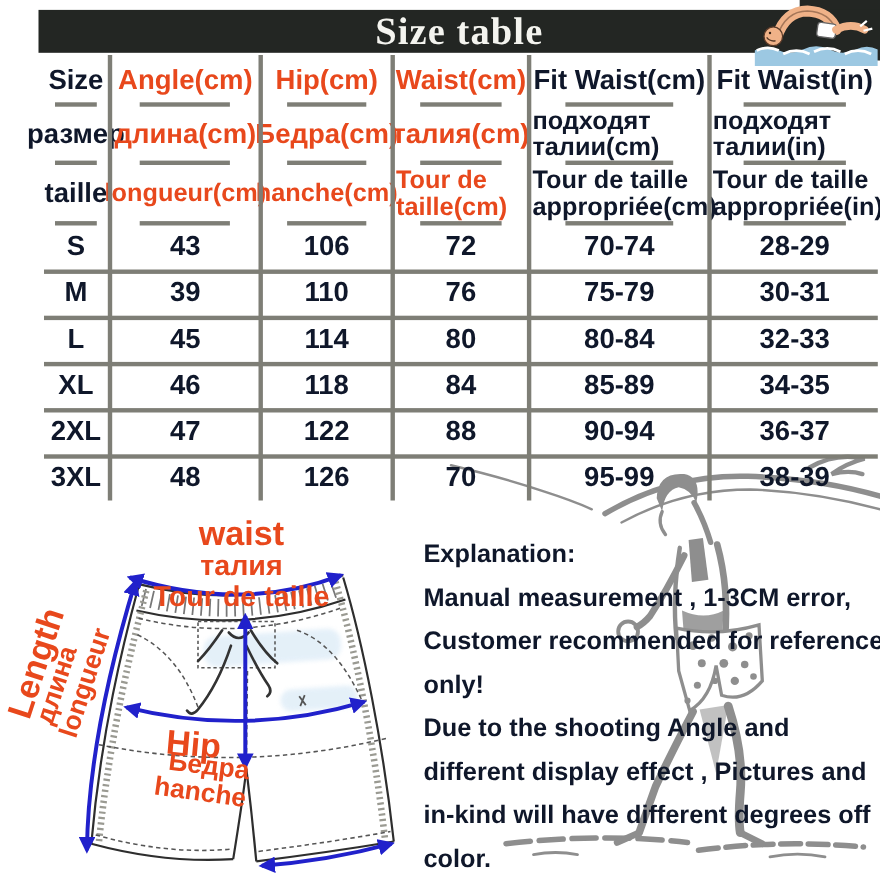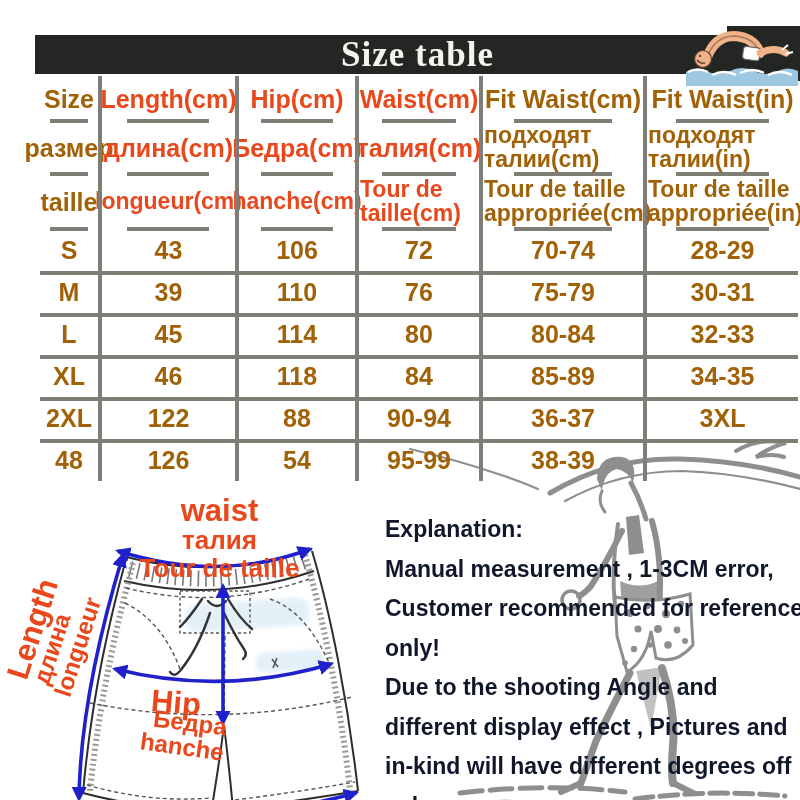--- a/index.html
+++ b/index.html
@@ -1,34 +1,34 @@
 <!DOCTYPE html>
 <html><head>
 <meta charset="utf-8">
 <style>
   * { margin:0; padding:0; box-sizing:border-box; }
   html,body { width:800px; height:800px; background:#fff; overflow:hidden;
               font-family:"Liberation Sans", sans-serif; }
-  #screen { position:relative; width:800px; height:626px; background:#fff;margin-top:26px; }
+  #screen { position:relative; width:800px; height:626px; background:#fff; }
 
   
   .title-patch { position:absolute; left:727px; top:0; width:73px; height:55px; background:#232623; }
   .title-bar { position:absolute; left:35px; top:9px; width:765px; height:39px;
                background:#232623; display:flex; align-items:center; justify-content:center; }
   .title-bar .t { color:#f4f4ef; font-family:"Liberation Serif", serif; font-weight:700;
                   font-size:35px; letter-spacing:1px; }
   .swimmer { position:absolute; left:686px; top:0; width:112px; height:60px; z-index:3; }
 
   
   .size-table { position:absolute; left:38px; top:50px; width:762px; height:405px; z-index:2; }
   .tgrid { position:absolute; inset:0; display:grid;
            grid-template-columns:62px 137px 120px 124px 164px 155px;
            grid-template-rows:45px 53px 55px 42px 42px 42px 42px 42px 42px; }
   .cell { display:flex; align-items:center; justify-content:center; text-align:center;
-          font-weight:700; color:#a16207; font-size:25px; line-height:1.04; overflow:visible; }
+          font-weight:700; color:#0f172a; font-size:25px; line-height:1.04; overflow:visible; }
   .hc   { font-size:25px; }
   .orange { color:#e8481c; }
   .small  { font-size:23px; }
   .leftal { justify-content:flex-start; text-align:left; padding-left:3px; }
   .vline { position:absolute; top:0; width:4px; height:405px; background:#7e7e76; }
   .hline { position:absolute; left:2px; width:758px; height:4px; background:#7e7e76; }
   .dash  { position:absolute; height:4px; background:#7e7e76; }
 
   
   .shorts-svg { position:absolute; left:30px; top:515px; width:360px; height:285px; z-index:1; }
@@ -63,21 +63,21 @@
     <circle cx="14" cy="30" r="1.1" fill="#3a2417"></circle>
     <rect x="57" y="21" width="17" height="13" rx="3" fill="#fff" stroke="#666" stroke-width="1.2" transform="rotate(8 65 27)"></rect>
     <path d="M74,27 Q88,20 100,27" stroke="#f0b288" stroke-width="7" fill="none" stroke-linecap="round"></path>
     <path d="M96,24 l6,-5 M99,28 l8,-2" stroke="#fff" stroke-width="2" fill="none"></path>
   </svg>
 
   <div class="size-table">
     <div class="tgrid">
 
       <div class="cell hc">Size</div>
-      <div class="cell hc orange">Length(cm)</div>
+      <div class="cell hc orange">Angle(cm)</div>
       <div class="cell hc orange">Hip(cm)</div>
       <div class="cell hc orange">Waist(cm)</div>
       <div class="cell hc">Fit Waist(cm)</div>
       <div class="cell hc">Fit Waist(in)</div>
 
       <div class="cell hc">размер</div>
       <div class="cell hc orange">длина(cm)</div>
       <div class="cell hc orange">Бедра(cm)</div>
       <div class="cell hc orange">талия(cm)</div>
       <div class="cell hc small leftal" style="white-space:normal">подходят талии(cm)</div>
@@ -112,29 +112,30 @@
       <div class="cell">32-33</div>
 
       <div class="cell">XL</div>
       <div class="cell">46</div>
       <div class="cell">118</div>
       <div class="cell">84</div>
       <div class="cell">85-89</div>
       <div class="cell">34-35</div>
 
       <div class="cell">2XL</div>
+      <div class="cell">47</div>
       <div class="cell">122</div>
       <div class="cell">88</div>
       <div class="cell">90-94</div>
       <div class="cell">36-37</div>
 
       <div class="cell">3XL</div>
       <div class="cell">48</div>
       <div class="cell">126</div>
-      <div class="cell">54</div>
+      <div class="cell">70</div>
       <div class="cell">95-99</div>
       <div class="cell">38-39</div>
     </div>
 
     <div class="vline" style="left:60px"></div>
     <div class="vline" style="left:197px"></div>
     <div class="vline" style="left:317px"></div>
     <div class="vline" style="left:441px"></div>
     <div class="vline" style="left:605px"></div>
 

